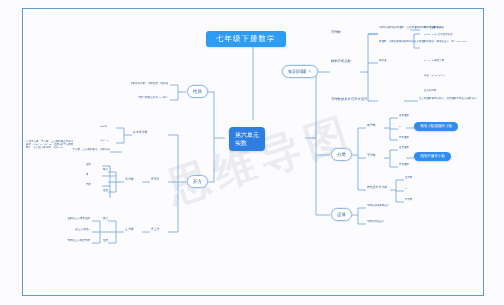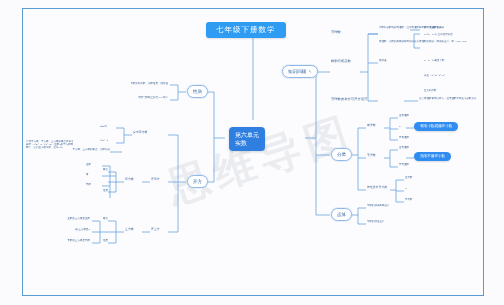--- a/index.html
+++ b/index.html
@@ -20,20 +20,21 @@
     font-weight:bold;pointer-events:none;white-space:nowrap;
   }
   svg#wires{position:absolute;left:0;top:0;width:504px;height:305px;pointer-events:none;}
   .node{position:absolute;box-sizing:border-box;white-space:nowrap;}
 
   
   .title-node{
     background:#2f9cf4;color:#ffffff;border-radius:3px;
     font-size:7.5px;padding:3px 10px;letter-spacing:1px;
     box-shadow:0 1px 2px rgba(0,0,0,.12);
+    margin-top:9px;
   }
   
   .central{
     background:#2f7fe0;color:#fff;border-radius:4px;
     font-size:6px;line-height:8px;padding:4px 6px;
     box-shadow:0 1px 3px rgba(0,0,0,.15);
   }
   
   .lvl1{
     background:#ffffff;border:1px solid #8fb8e6;border-radius:7px;

